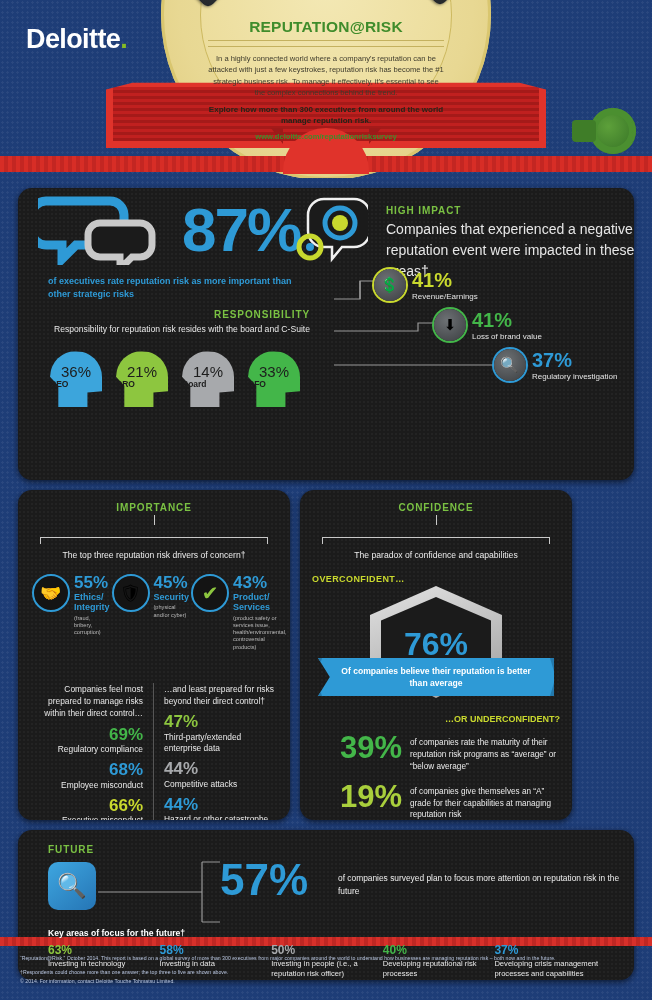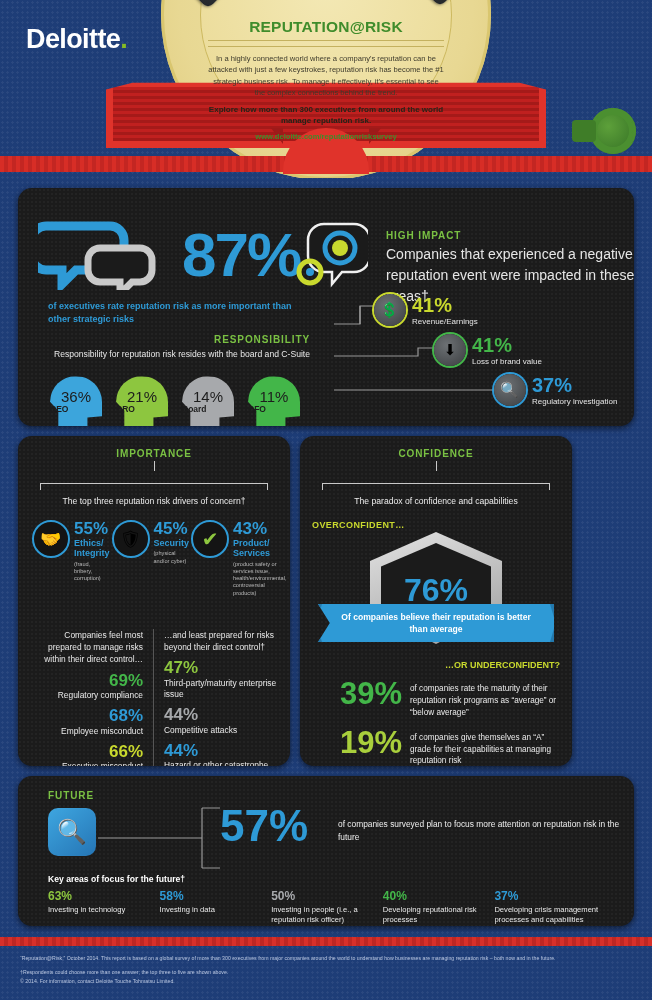--- a/index.html
+++ b/index.html
@@ -73,21 +73,21 @@
   .panel{background:#1b1b1b;border-radius:14px;position:relative;overflow:hidden;
     box-shadow:0 2px 6px rgba(0,0,0,.6);}
   .panel:before{content:"";position:absolute;inset:0;
     background-image:radial-gradient(rgba(255,255,255,.035) 1px,transparent 1.1px);
     background-size:4px 4px;pointer-events:none;}
   .panel-inner{position:relative;z-index:2;}
 
   .sec-title{color:#7ac143;font-size:10px;font-weight:bold;letter-spacing:.9px;}
 
   
-  #top-panel{margin-top:10px;height:238px;padding:28px 16px;}
+  #top-panel{margin-top:10px;height:292px;padding:3px 16px;}
   .stat87{position:absolute;left:148px;top:8px;color:#2e9ad6;font-size:62px;font-weight:bold;letter-spacing:-2px;line-height:1;}
   .sub87{position:absolute;left:14px;top:84px;width:255px;color:#2e9ad6;font-size:9px;font-weight:bold;line-height:1.45;}
 
   .resp{position:absolute;left:14px;top:118px;width:262px;text-align:right;}
   .resp-body{color:#e9e9e9;font-size:8.6px;line-height:1.5;margin-top:3px;}
   .heads{position:absolute;left:16px;top:160px;display:flex;gap:14px;}
   .head{position:relative;width:52px;height:56px;}
   .head-shape{position:absolute;inset:0;border-radius:26px 26px 6px 6px;
     clip-path:polygon(22% 0,78% 2%,100% 26%,100% 72%,72% 74%,72% 100%,16% 100%,16% 62%,0 46%,2% 22%);}
   .head-num{position:absolute;left:0;right:0;top:12px;text-align:center;font-size:15px;font-weight:normal;color:#1d1d1d;}
@@ -236,21 +236,21 @@
             <div class="head-num">21%</div>
             <div class="head-lbl">CRO</div>
           </div>
           <div class="head">
             <div class="head-shape" style="background:#a7a9ac"></div>
             <div class="head-num">14%</div>
             <div class="head-lbl">Board</div>
           </div>
           <div class="head">
             <div class="head-shape" style="background:#43b649"></div>
-            <div class="head-num">11%</div>
+            <div class="head-num">33%</div>
             <div class="head-lbl">CFO</div>
           </div>
         </div>
 
         <svg width="72" height="86" style="position:absolute;left:262px;top:4px;">
           <path d="M28 4 h30 a16 16 0 0 1 16 16 v16 a16 16 0 0 1 -16 16 h-12 l-10 12 v-12 h-8 a16 16 0 0 1 -16 -16 v-16 a16 16 0 0 1 16 -16z" fill="#1b1b1b" stroke="#f0f0f0" stroke-width="2.5"></path>
           <circle cx="44" cy="28" r="15" fill="none" stroke="#2e9ad6" stroke-width="5"></circle>
           <circle cx="44" cy="28" r="8" fill="#c9d92e"></circle>
           <circle cx="14" cy="52" r="11" fill="none" stroke="#c9d92e" stroke-width="5"></circle>
           <circle cx="14" cy="52" r="4" fill="#2e9ad6"></circle>
@@ -340,21 +340,21 @@
               <div class="prep-num" style="color:#43b649">69%</div>
               <div class="prep-lbl">Regulatory compliance</div>
               <div class="prep-num" style="color:#2e9ad6">68%</div>
               <div class="prep-lbl">Employee misconduct</div>
               <div class="prep-num" style="color:#c9d92e">66%</div>
               <div class="prep-lbl">Executive misconduct</div>
             </div>
             <div class="prep-r">
               <div class="prep-cap">…and least prepared for risks beyond their direct control†</div>
               <div class="prep-num" style="color:#8dc63f">47%</div>
-              <div class="prep-lbl">Third-party/maturity enterprise issue</div>
+              <div class="prep-lbl">Third-party/extended enterprise data</div>
               <div class="prep-num" style="color:#a7a9ac">44%</div>
               <div class="prep-lbl">Competitive attacks</div>
               <div class="prep-num" style="color:#2e9ad6">44%</div>
               <div class="prep-lbl">Hazard or other catastrophe</div>
             </div>
           </div>
         </div>
       </div>
 
       <div class="panel" id="conf-panel">

